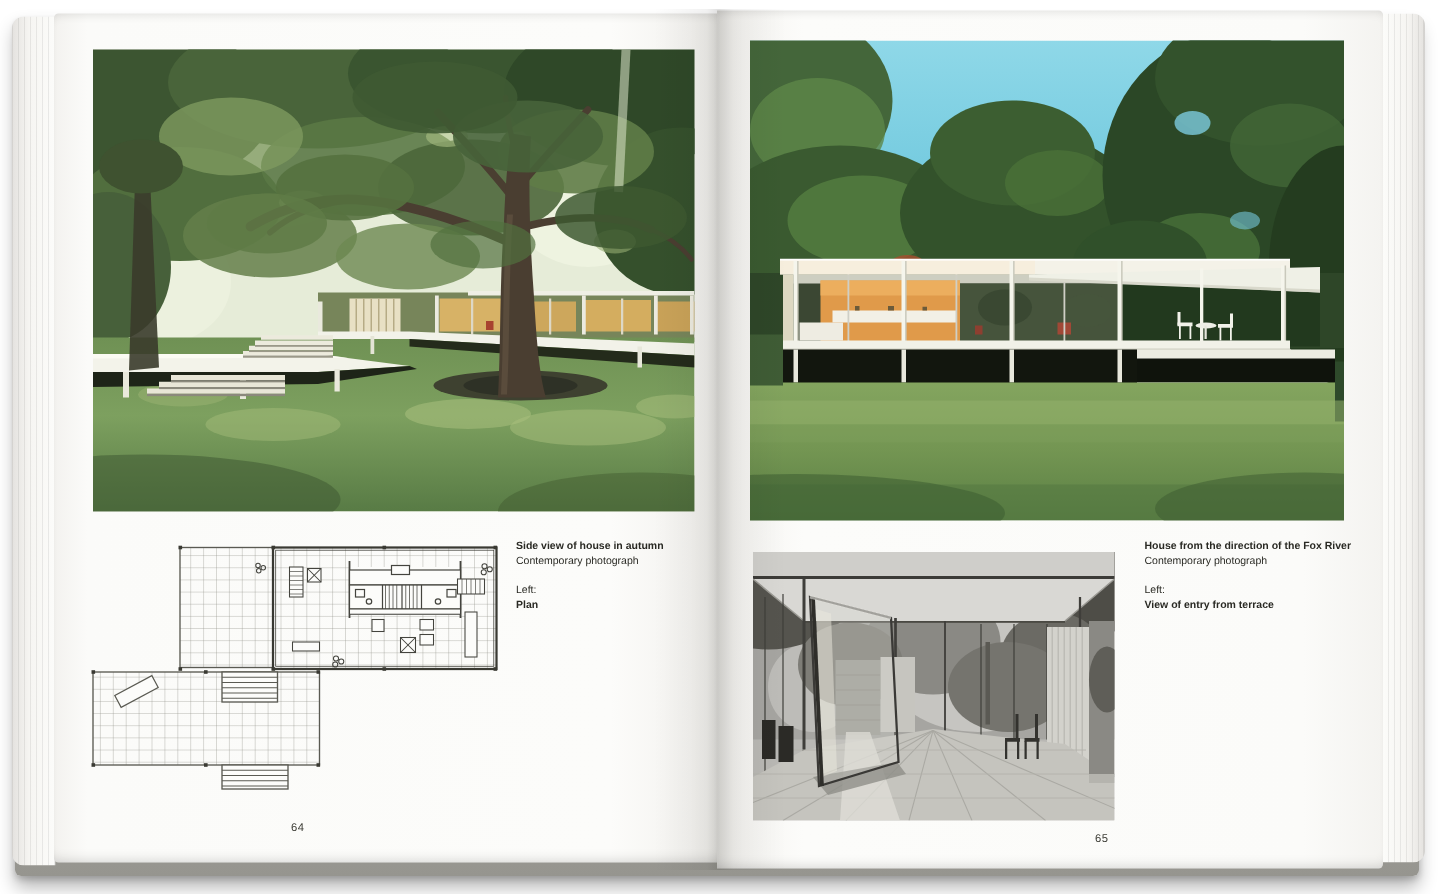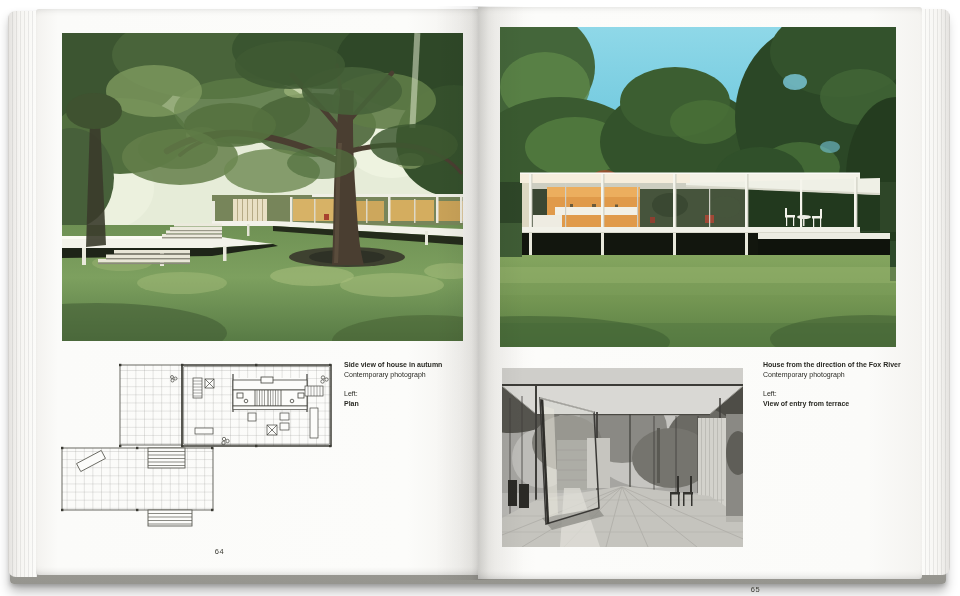--- a/index.html
+++ b/index.html
@@ -35,21 +35,21 @@
   }
   .spine-shadow{
     position:absolute;left:428px;top:0;width:88px;height:574px;pointer-events:none;
     background:linear-gradient(90deg, rgba(0,0,0,0) 0%, rgba(0,0,0,0.05) 40%,
       rgba(0,0,0,0.12) 49%, rgba(0,0,0,0.05) 60%, rgba(0,0,0,0) 100%);
   }
   .photo{position:absolute;display:block;}
   .caption{position:absolute;font-size:7px;line-height:10px;color:#2a2a24;}
   .caption .b{font-weight:bold;}
   .caption .gap{height:9px;}
-  .pagenum{position:absolute;font-size:7.5px;color:#3c3c35;width:30px;text-align:right;letter-spacing:.4px;}
+  .pagenum{position:absolute;font-size:7.5px;color:#3c3c35;width:30px;text-align:left;letter-spacing:.4px;}
   svg{display:block;}
 </style>
 </head>
 <body>
 
 <div class="book">
   <div class="cover-edge"></div>
   <div class="stack left"></div>
   <div class="stack right"></div>
 
@@ -504,17 +504,17 @@
     </svg>
 
     <div class="caption" style="left:285px;top:353px;width:155px">
       <div class="b">House from the direction of the Fox River</div>
       <div>Contemporary photograph</div>
       <div class="gap"></div>
       <div>Left:</div>
       <div class="b">View of entry from terrace</div>
     </div>
 
-    <div class="pagenum" style="left:252px;top:578px">65</div>
+    <div class="pagenum" style="left:252px;top:547px">65</div>
   </div>
 
   <div class="spine-shadow"></div>
 </div>
 
 </body></html>

